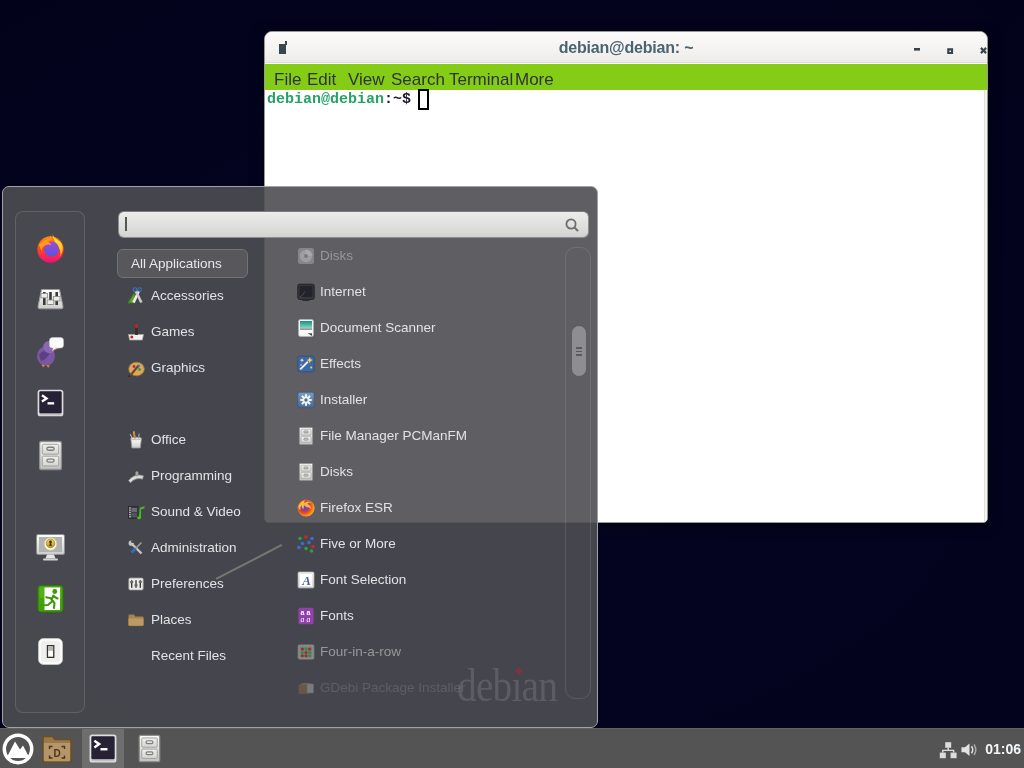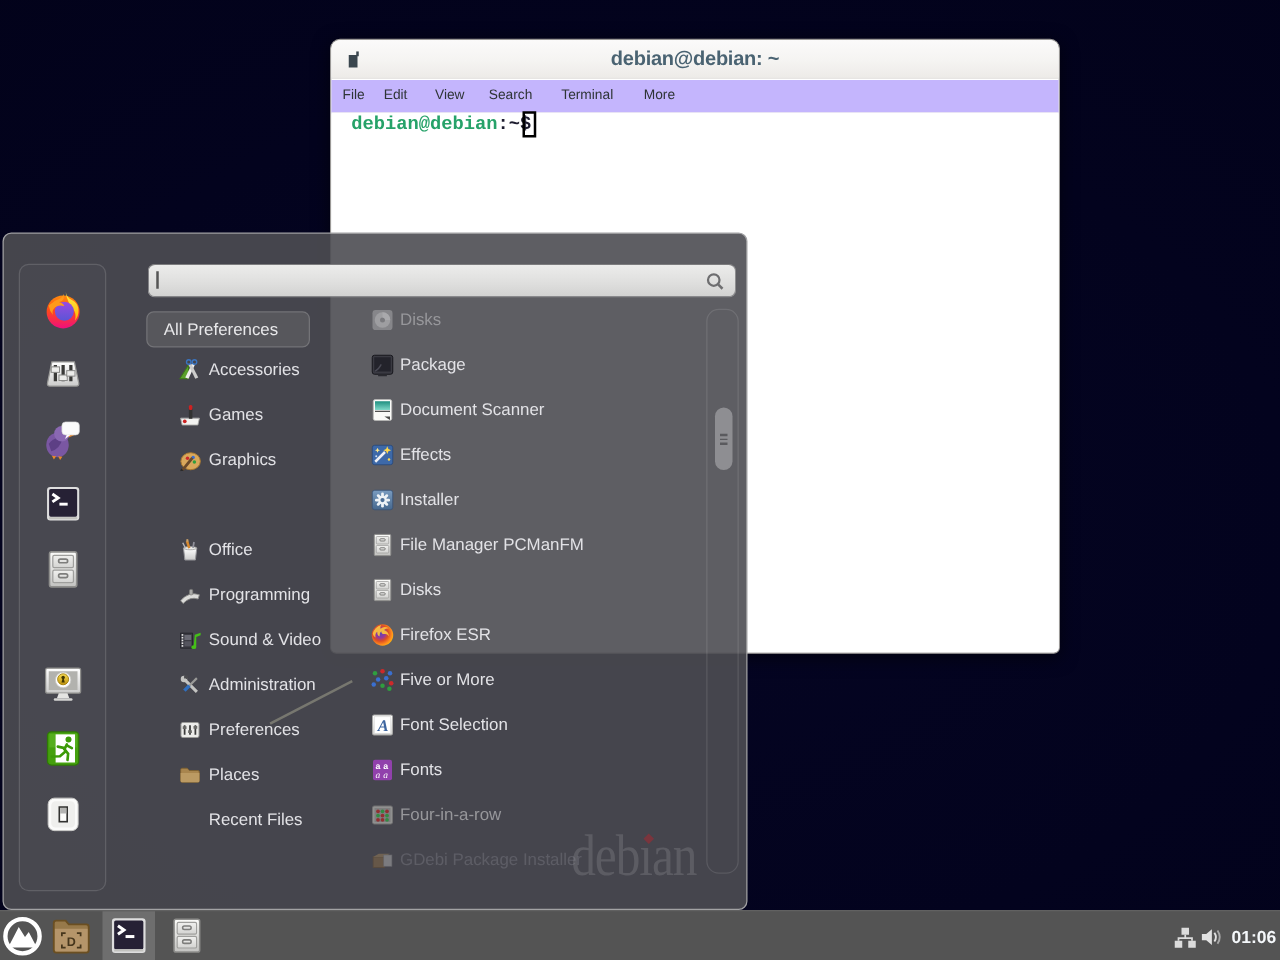--- a/index.html
+++ b/index.html
@@ -2,32 +2,32 @@
 <html><head>
 <meta charset="utf-8">
 <style>
   * { margin:0; padding:0; box-sizing:border-box; }
   html,body { width:1024px; height:768px; overflow:hidden; }
   body { font-family:"Liberation Sans", sans-serif; position:relative;
          background: radial-gradient(ellipse 950px 650px at 50% 55%, #050523 0%, #03031e 55%, #020219 100%); }
   .abs { position:absolute; }
 
   
-  #term { left:264px; top:31px; width:584px; height:492px;
+  #term { left:264px; top:31px; width:724px; height:492px;
           border:1px solid #9a9896; border-radius:8px 8px 5px 5px;
           background:#ffffff; box-shadow:0 3px 14px rgba(0,0,0,0.55); overflow:hidden; }
   #titlebar { left:0; top:0; width:100%; height:31px;
               background:linear-gradient(#fbfafa 0%, #f5f4f2 55%, #edebe8 100%);
               border-bottom:1px solid #dfddda; }
   #title { width:100%; text-align:center; top:7px; font-size:16px; font-weight:bold; color:#4a6372; letter-spacing:-0.2px;}
-  #menubar { left:0; top:32px; width:100%; height:27px; background:#c4b5fd; border-bottom:1px solid #dcdad7; font-size:11px; color:#2e3436;padding-left:40px; }
+  #menubar { left:0; top:32px; width:100%; height:27px; background:#84cc16; border-bottom:1px solid #dcdad7; font-size:17px; color:#2e3436;padding-left:40px; }
   #menubar span { position:absolute; top:6px; }
   #termbody { left:0; top:58px; width:734px; height:432px; background:#ffffff; }
   .mono { font-family:"Liberation Mono", monospace; font-size:15px; font-weight:bold; }
-  #prompt { left:2px; top:1px;margin-left:14px; }
+  #prompt { left:2px; top:1px; }
   #cursor { left:153px; top:-1px; width:11px; height:21px; border:2px solid #000; }
   #tscroll { right:3px; top:2px; width:9px; height:426px; background:#b2b2b2; border-radius:5px; }
 
   
   #menu { left:2px; top:186px; width:596px; height:542px;
           background:rgba(77,77,82,0.90); border:1px solid #a2a2a4; border-radius:7px;
           color:#dcdcde; }
   #watermark { left:454px; top:471px; font-family:"Liberation Serif", serif; font-size:47px;
                color:#5c5c63; transform:scaleX(0.84); transform-origin:left; letter-spacing:-1px;}
   #wmdot { left:513px; top:481px; width:6px; height:6px; background:#7a353d; transform:rotate(45deg); }
@@ -37,21 +37,21 @@
              border-radius:8px; background:rgba(255,255,255,0.02); }
   .sbi { position:absolute; left:31px; width:33px; height:33px; }
   #search { left:115px; top:24px; width:471px; height:27px; border-radius:6px;
             background:linear-gradient(#ececeb 0%, #dededd 60%, #d2d2d1 100%);
             border:1px solid #8e8e90; border-top-color:#7c7c7e; }
   #caret { left:122px; top:30px; width:1.5px; height:14px; background:#555; }
   #sglass { left:561px; top:30px; width:17px; height:17px; }
   #allapps { left:114px; top:62px; width:131px; height:29px; border-radius:6px;
              background:#57575c; border:1px solid #737377; font-size:13.5px; }
   #allapps span { position:absolute; left:13px; top:6px; color:#e8e8ea; }
-  .cat { position:absolute; left:130px; width:160px; height:36px; }
+  .cat { position:absolute; left:114px; width:160px; height:36px; }
   .cat .lbl, .app .lbl { position:absolute; left:34px; top:10px; font-size:13.5px; color:#e2e2e6; white-space:nowrap; }
   .cat .ico { position:absolute; left:10px; top:9px; width:18px; height:18px; }
   .app { position:absolute; left:279px; width:290px; height:36px; }
   .app .ico { position:absolute; left:14px; top:8px; width:20px; height:20px; }
   .app .lbl { left:38px; }
   #mtrack { left:562px; top:60px; width:26px; height:452px; border:1px solid rgba(255,255,255,0.11); border-radius:10px; }
   #mthumb { left:569px; top:139px; width:14px; height:50px; background:#8e8e92; border-radius:7px; }
   .grip { position:absolute; left:4px; width:6px; height:1.5px; background:#5a5a5e; }
 
   
@@ -154,21 +154,21 @@
     <div class="abs" id="wmdot"></div>
     <div class="abs" id="hairline"></div>
     <div class="abs" id="sidebox"></div>
     <div class="abs" id="search"></div>
     <div class="abs" id="caret"></div>
     <svg class="abs" id="sglass" viewBox="0 0 17 17">
       <circle cx="7" cy="7" r="4.6" fill="none" stroke="#6e6e70" stroke-width="1.8"></circle>
       <line x1="10.5" y1="10.5" x2="14" y2="14" stroke="#6e6e70" stroke-width="2"></line>
     </svg>
     <div class="abs" id="allapps">
-      <span>All Preferences</span>
+      <span>All Applications</span>
     </div>
     <div class="abs" id="mtrack"></div>
     <div class="abs" id="mthumb">
       <div class="grip" style="top:21px"></div>
       <div class="grip" style="top:24.5px"></div>
       <div class="grip" style="top:28px"></div>
     </div>
     <div class="cat" style="top:91px">
       <svg class="ico" viewBox="0 0 18 18">
         <path d="M0.8 16 L7.8 5 L7.8 16 Z" fill="#5aa02c" stroke="#3c7a16" stroke-width="0.8"></path>
@@ -280,21 +280,21 @@
       </svg>
       <span class="lbl" style="color:#97979b">Disks</span>
     </div>
 <div class="app" style="top:87px">
       <svg class="ico" viewBox="0 0 20 20">
         <rect x="1.8" y="2.2" width="16.4" height="15.2" rx="1.8" fill="#3a3a42" stroke="#17171d" stroke-width="0.8"></rect>
 <rect x="3.4" y="3.8" width="13.2" height="11.4" fill="#23232b"></rect>
 <path d="M3.8 15 Q7 13.5 9 9.5" stroke="#4a4a55" stroke-width="1" fill="none"></path>
 <rect x="6.5" y="17.4" width="7" height="1.6" fill="#2a2a30"></rect>
       </svg>
-      <span class="lbl">Package</span>
+      <span class="lbl">Internet</span>
     </div>
 <div class="app" style="top:123px">
       <svg class="ico" viewBox="0 0 20 20">
         <rect x="2.6" y="1.6" width="14.8" height="16.8" rx="1.6" fill="#fafaf8" stroke="#b4b4b2" stroke-width="0.7"></rect>
 <rect x="4" y="3" width="12" height="7" fill="url(#tealg)"></rect>
 <rect x="4" y="10.6" width="12" height="0.9" fill="#3a3a3a"></rect>
 <path d="M11.5 15.2 L16 18 L16 15.2 Z" fill="#4a4a4a"></path>
       </svg>
       <span class="lbl">Document Scanner</span>
     </div>

